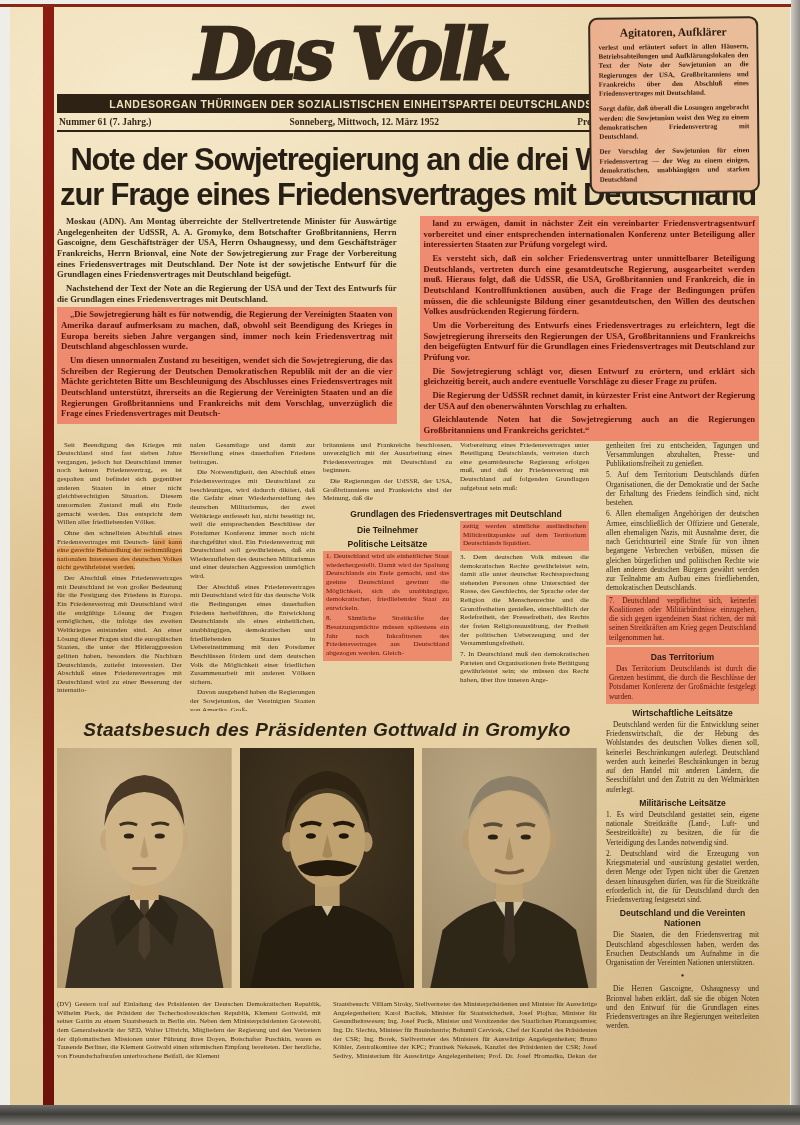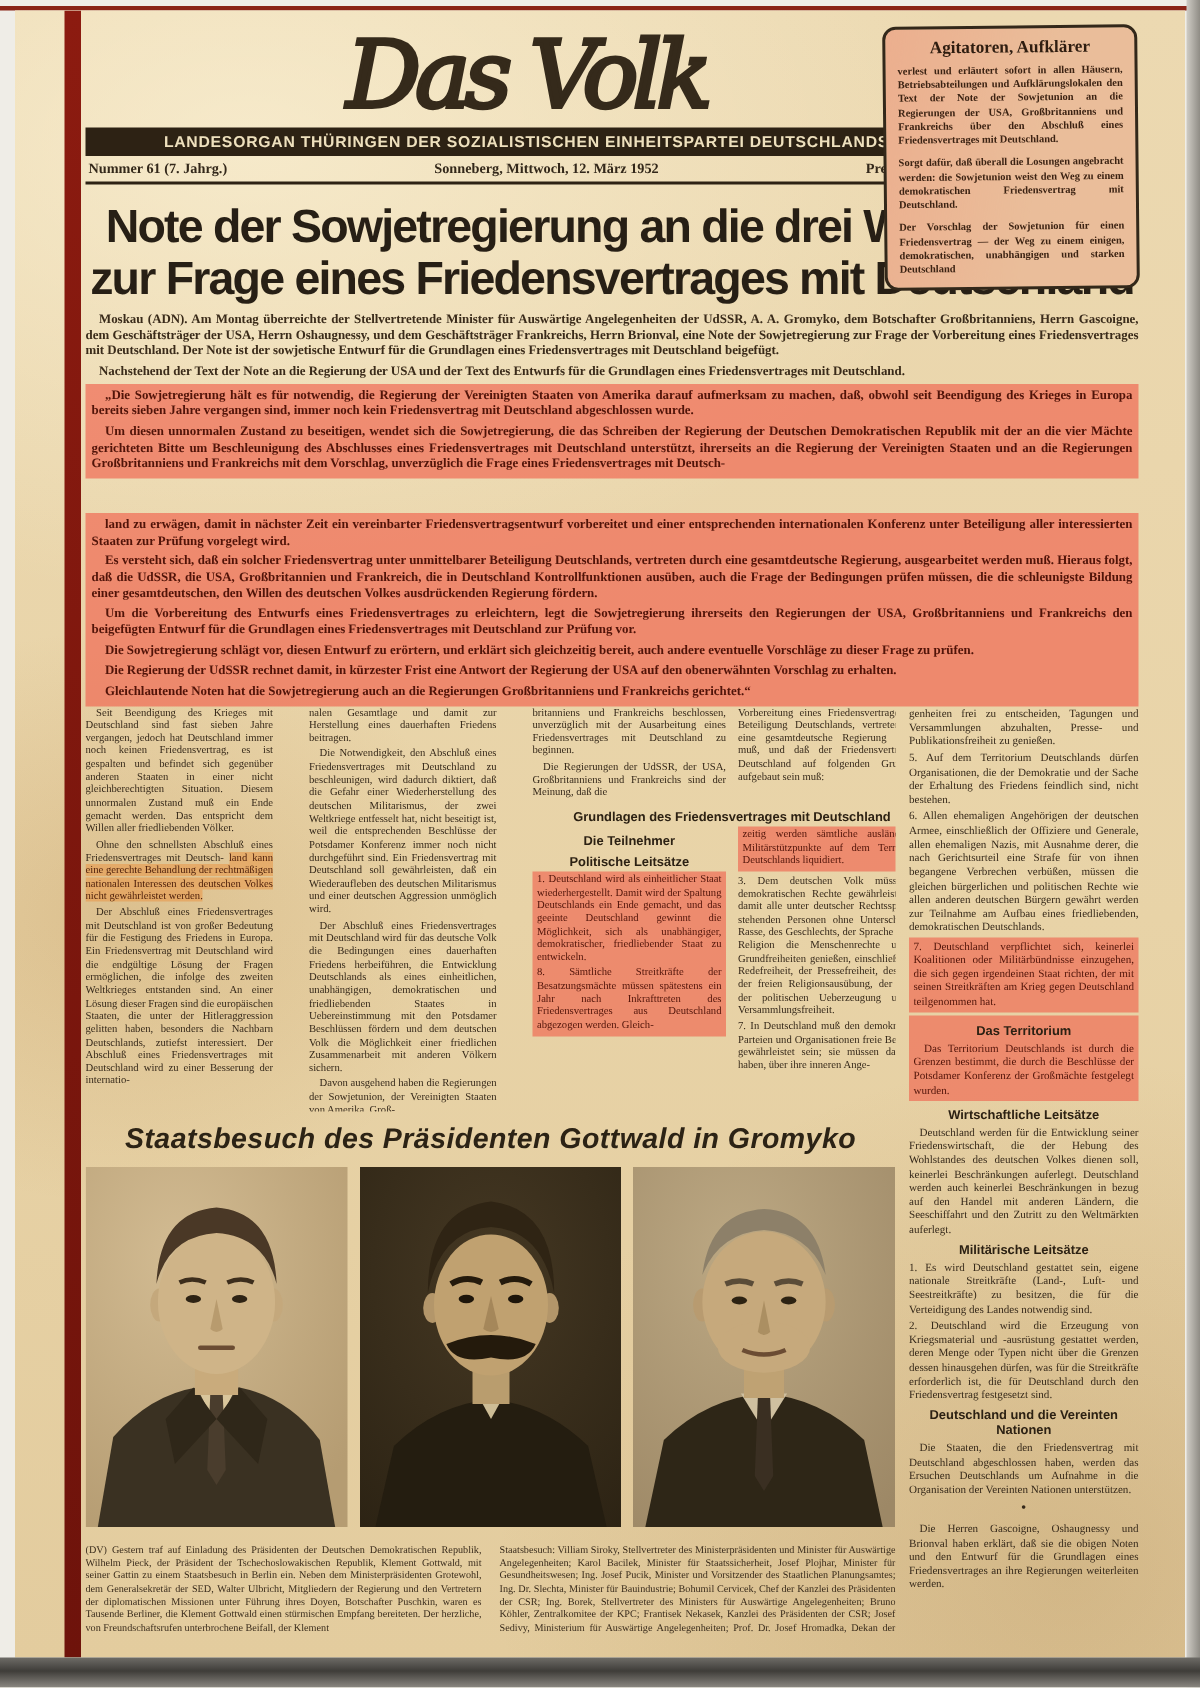--- a/index.html
+++ b/index.html
@@ -9,44 +9,44 @@
   .edge-bottom{position:absolute;left:0;bottom:0;width:100%;height:20px;background:linear-gradient(180deg,#6e6c67 0%,#3f3d39 45%,#8a8781 100%);}
   .paper{position:absolute;left:10px;top:7px;width:780px;height:1098px;overflow:hidden;background:
     radial-gradient(90% 40% at 20% 8%, rgba(255,248,224,.55), transparent 70%),
     radial-gradient(45% 25% at 9% 55%, rgba(170,115,45,.20), transparent 70%),
     radial-gradient(70% 45% at 90% 95%, rgba(150,105,50,.22), transparent 70%),
     linear-gradient(180deg,#ecd9b1,#e8d3a7 55%,#e3cc9e);}
   .red-strip{position:absolute;left:33px;top:0;width:11px;height:100%;background:linear-gradient(180deg,#8c1b10,#6e130b);}
   .content{position:absolute;left:47px;top:8px;width:702px;color:#33281a;}
 
   .mast{width:588px;}
-  .mast-title{font-family:"DejaVu Serif",serif;font-style:italic;font-weight:normal;font-size:62px;line-height:1.0;text-align:center;color:#352a1b;-webkit-text-stroke:2.5px #352a1b;letter-spacing:-4px;padding-top:4px;}
+  .mast-title{font-family:"DejaVu Serif",serif;font-style:italic;font-weight:bold;font-size:71px;line-height:1.0;text-align:center;color:#352a1b;-webkit-text-stroke:2.5px #352a1b;letter-spacing:-4px;padding-top:4px;}
   .mast-banner{margin-top:4px;background:#2d2214;color:#eee0bd;font-family:"Liberation Sans",sans-serif;font-weight:bold;font-size:10.5px;letter-spacing:.5px;text-align:center;padding:4px 0 3px;}
   .mast-date{display:flex;justify-content:space-between;align-items:baseline;font-weight:bold;font-size:9.5px;padding:4px 2px 3px;border-bottom:2px solid #2d2214;}
 
   .agit{position:absolute;right:0;top:2px;width:150px;border:2.5px solid #33281a;border-radius:9px;padding:7px 8px;transform:rotate(-.6deg);color:#3c2313;background:linear-gradient(100deg, rgba(240,140,115,.38), rgba(240,140,115,.12) 60%), #e9c49f;}
   .agit h3{margin:0 0 5px;font-size:11.5px;text-align:center;font-weight:bold;color:#2f1d10;}
   .agit p{margin:0 0 6px;font-size:7px;line-height:1.32;font-weight:bold;text-align:justify;}
   .agit p:last-child{margin-bottom:0;}
 
   .headline{margin:10px 0 4px;font-family:"Liberation Sans",sans-serif;font-weight:bold;font-size:31px;line-height:1.13;letter-spacing:-1.2px;text-align:center;color:#271f15;}
 
-  .lead{display:flex;gap:23px;margin-top:2px;flex-direction:column;}
+  .lead{display:flex;gap:23px;margin-top:2px;}
   .lead-col{flex:1;min-width:0;}
   .lead p{margin:0 0 3px;font-size:8.6px;line-height:1.24;font-weight:bold;text-align:justify;color:#3a2b1a;text-indent:9px;}
   .hlb{background:rgba(240,108,86,.72);padding:2px 4px;}
   .hlb p{color:#511409;}
 
   .draft-head{margin:8px 0 6px;padding-top:6px;border-top:2.5px solid #2a2013;font-family:"Liberation Sans",sans-serif;font-weight:bold;font-size:20px;letter-spacing:-.4px;text-align:center;color:#241c12;}
 
   .zone{display:flex;gap:9px;align-items:flex-start;}
   .zleft{width:540px;flex:none;}
   .zright{flex:1;min-width:0;}
 
-  .cols{display:flex;gap:24px;height:270px;overflow:hidden;}
+  .cols{display:flex;gap:8px;height:270px;overflow:hidden;}
   .c{width:125px;flex:none;}
   .c34{width:266px;flex:none;}
   .r2c{display:flex;gap:8px;}
   .r2c>div{flex:1;min-width:0;}
 
   .bt{margin:0 0 2px;font-size:7.1px;line-height:1.22;text-align:justify;color:#36291a;text-indent:7px;}
   .bt.ni{text-indent:0;}
   .sh{margin:4px 0 2px;font-family:"Liberation Sans",sans-serif;font-weight:bold;font-size:8.6px;text-align:center;color:#2c2113;}
   .hlo{background:rgba(233,150,70,.55);color:#4a1c08;}
   .hlb2{background:rgba(240,108,86,.70);padding:1px 3px;margin-bottom:2px;}

